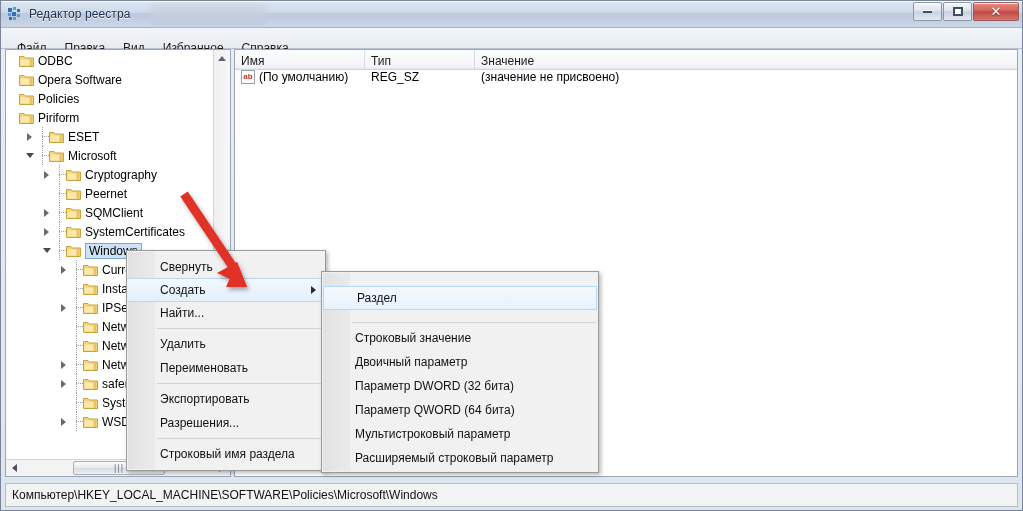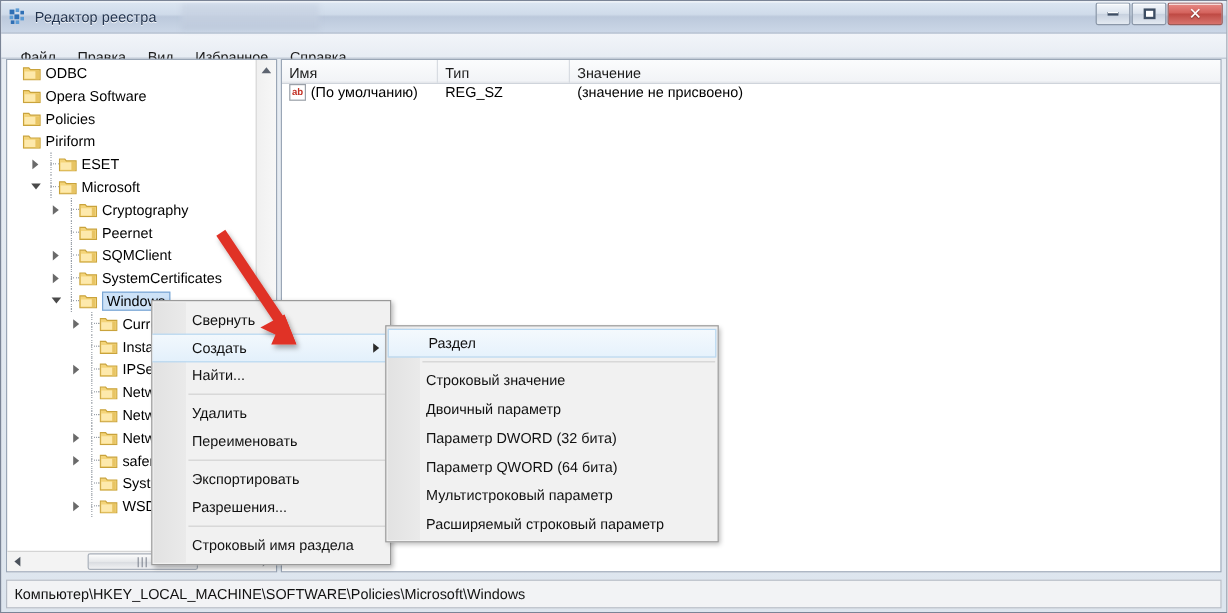--- a/index.html
+++ b/index.html
@@ -222,21 +222,21 @@
   .submenu::before{
     content:""; position:absolute; left:1px; top:1px; bottom:1px; width:27px;
     background: linear-gradient(to right,#e2e2e2,#eaeaea);
   }
   .subitem {
     position:relative; height:24px; display:flex; align-items:center;
     font-size:12px; color:#111; padding-left:33px; z-index:2; white-space:nowrap;
   }
   .subitem.hl {
     background: linear-gradient(to bottom,#f4f9fd,#e6f2fc);
-    border:1px solid #b6d7f2; margin:0 1px;
+    border:1px solid #b6d7f2; margin:12px 1px;
   }
 
   
   .annotation { position:absolute; left:0; top:0; width:1023px; height:511px;
     pointer-events:none; z-index:90; }
 </style>
 </head>
 <body>
 
 <div class="window">

